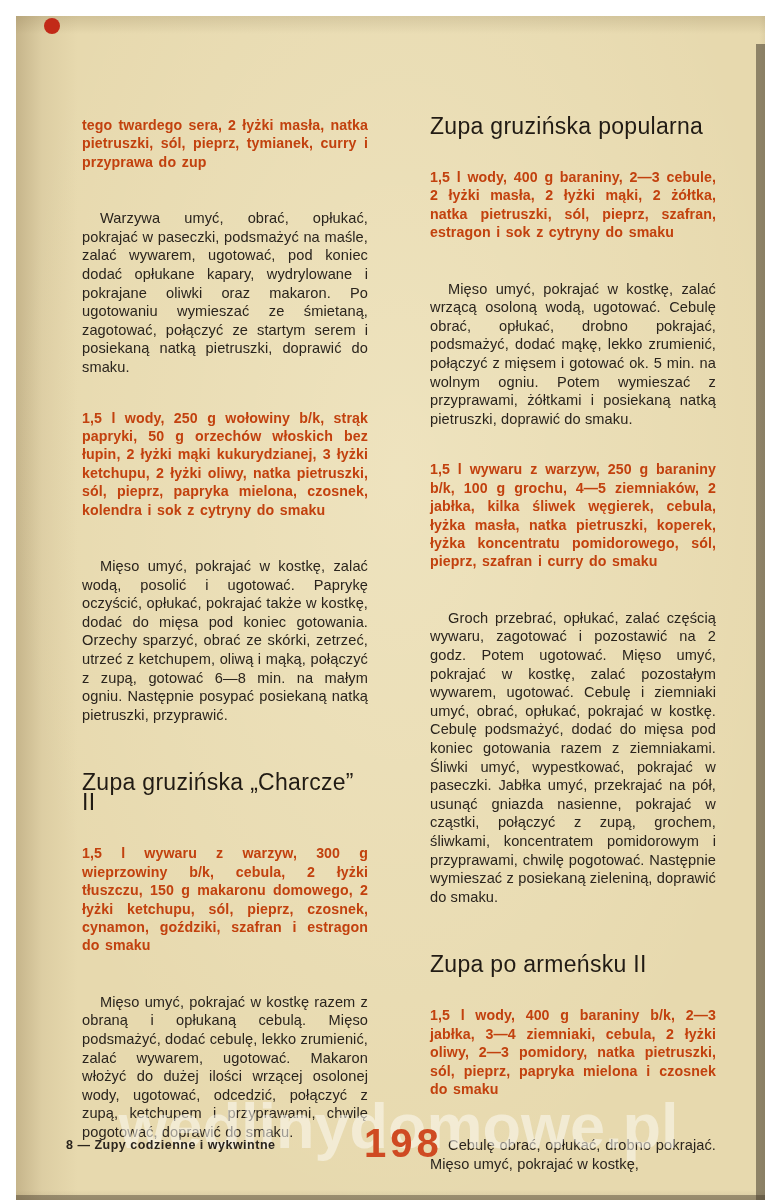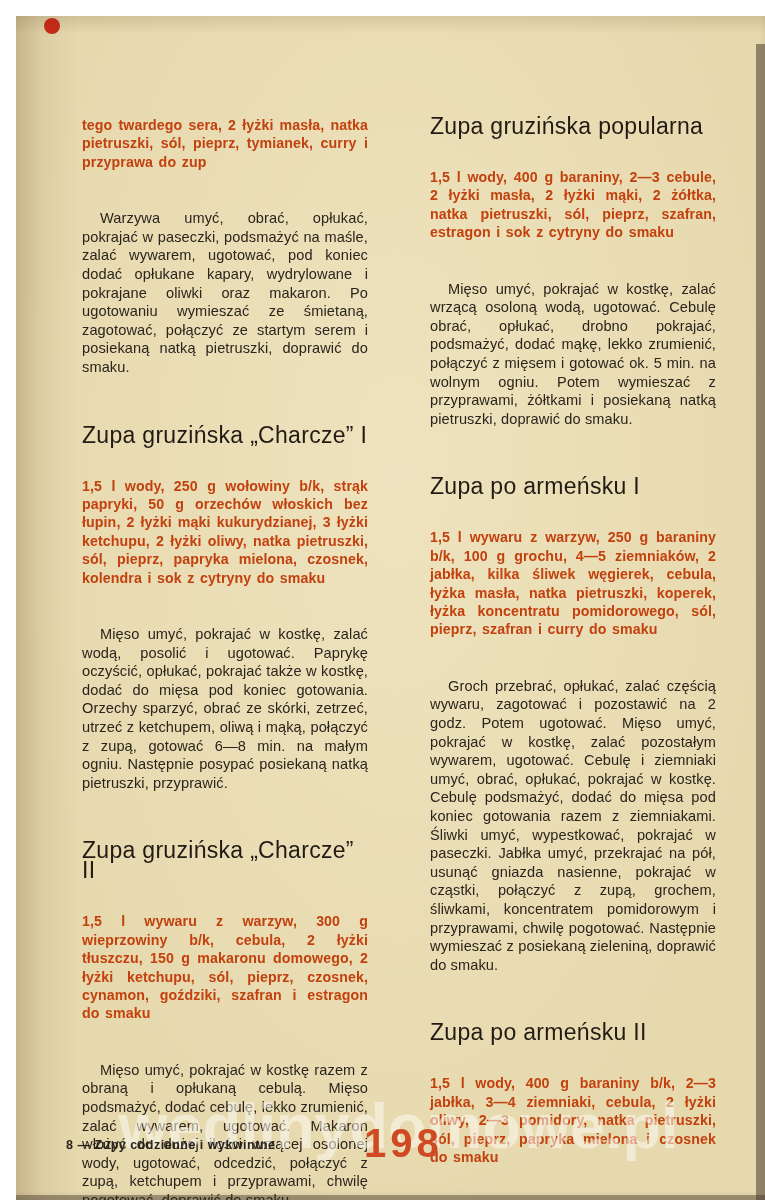--- a/index.html
+++ b/index.html
@@ -100,33 +100,31 @@
 
   <div class="corner-dot"></div>
   <div class="edge-right"></div>
   <div class="edge-bottom"></div>
 
   <div class="content">
 
     <div class="col">
       <p class="ingredients">tego twardego sera, 2 łyżki masła, natka pietruszki, sól, pieprz, tymianek, curry i przyprawa do zup</p>
       <p class="body-par">Warzywa umyć, obrać, opłukać, pokrajać w paseczki, podsmażyć na maśle, zalać wywarem, ugotować, pod koniec dodać opłukane kapary, wydrylowane i pokrajane oliwki oraz makaron. Po ugotowaniu wymieszać ze śmietaną, zagotować, połączyć ze startym serem i posiekaną natką pietruszki, doprawić do smaku.</p>
-      <h2 class="heading">Zupa gruzińska „Charcze” I</h2>
       <p class="ingredients">1,5 l wody, 250 g wołowiny b/k, strąk papryki, 50 g orzechów włoskich bez łupin, 2 łyżki mąki kukurydzianej, 3 łyżki ketchupu, 2 łyżki oliwy, natka pietruszki, sól, pieprz, papryka mielona, czosnek, kolendra i sok z cytryny do smaku</p>
       <p class="body-par">Mięso umyć, pokrajać w kostkę, zalać wodą, posolić i ugotować. Paprykę oczyścić, opłukać, pokrajać także w kostkę, dodać do mięsa pod koniec gotowania. Orzechy sparzyć, obrać ze skórki, zetrzeć, utrzeć z ketchupem, oliwą i mąką, połączyć z zupą, gotować 6—8 min. na małym ogniu. Następnie posypać posiekaną natką pietruszki, przyprawić.</p>
       <h2 class="heading">Zupa gruzińska „Charcze” II</h2>
       <p class="ingredients">1,5 l wywaru z warzyw, 300 g wieprzowiny b/k, cebula, 2 łyżki tłuszczu, 150 g makaronu domowego, 2 łyżki ketchupu, sól, pieprz, czosnek, cynamon, goździki, szafran i estragon do smaku</p>
       <p class="body-par">Mięso umyć, pokrajać w kostkę razem z obraną i opłukaną cebulą. Mięso podsmażyć, dodać cebulę, lekko zrumienić, zalać wywarem, ugotować. Makaron włożyć do dużej ilości wrzącej osolonej wody, ugotować, odcedzić, połączyć z zupą, ketchupem i przyprawami, chwilę pogotować, doprawić do smaku.</p>
     </div>
 
     <div class="col">
       <h2 class="heading">Zupa gruzińska popularna</h2>
       <p class="ingredients">1,5 l wody, 400 g baraniny, 2—3 cebule, 2 łyżki masła, 2 łyżki mąki, 2 żółtka, natka pietruszki, sól, pieprz, szafran, estragon i sok z cytryny do smaku</p>
       <p class="body-par">Mięso umyć, pokrajać w kostkę, zalać wrzącą osoloną wodą, ugotować. Cebulę obrać, opłukać, drobno pokrajać, podsmażyć, dodać mąkę, lekko zrumienić, połączyć z mięsem i gotować ok. 5 min. na wolnym ogniu. Potem wymieszać z przyprawami, żółtkami i posiekaną natką pietruszki, doprawić do smaku.</p>
-      <h2 class="heading">Zupa po armeńsku I</h2>
       <p class="ingredients">1,5 l wywaru z warzyw, 250 g baraniny b/k, 100 g grochu, 4—5 ziemniaków, 2 jabłka, kilka śliwek węgierek, cebula, łyżka masła, natka pietruszki, koperek, łyżka koncentratu pomidorowego, sól, pieprz, szafran i curry do smaku</p>
       <p class="body-par">Groch przebrać, opłukać, zalać częścią wywaru, zagotować i pozostawić na 2 godz. Potem ugotować. Mięso umyć, pokrajać w kostkę, zalać pozostałym wywarem, ugotować. Cebulę i ziemniaki umyć, obrać, opłukać, pokrajać w kostkę. Cebulę podsmażyć, dodać do mięsa pod koniec gotowania razem z ziemniakami. Śliwki umyć, wypestkować, pokrajać w paseczki. Jabłka umyć, przekrajać na pół, usunąć gniazda nasienne, pokrajać w cząstki, połączyć z zupą, grochem, śliwkami, koncentratem pomidorowym i przyprawami, chwilę pogotować. Następnie wymieszać z posiekaną zieleniną, doprawić do smaku.</p>
       <h2 class="heading">Zupa po armeńsku II</h2>
       <p class="ingredients">1,5 l wody, 400 g baraniny b/k, 2—3 jabłka, 3—4 ziemniaki, cebula, 2 łyżki oliwy, 2—3 pomidory, natka pietruszki, sól, pieprz, papryka mielona i czosnek do smaku</p>
       <p class="body-par">Cebulę obrać, opłukać, drobno pokrajać. Mięso umyć, pokrajać w kostkę,</p>
     </div>
 
   </div>
 
   <div class="watermark">wedlinydomowe.pl</div>

